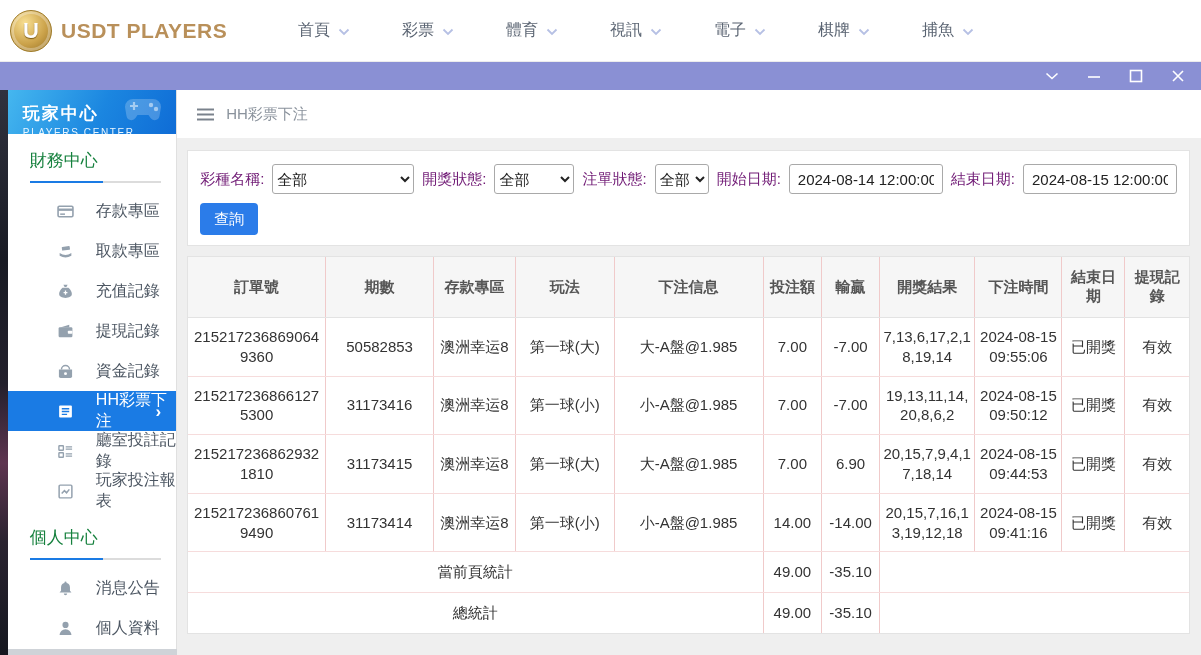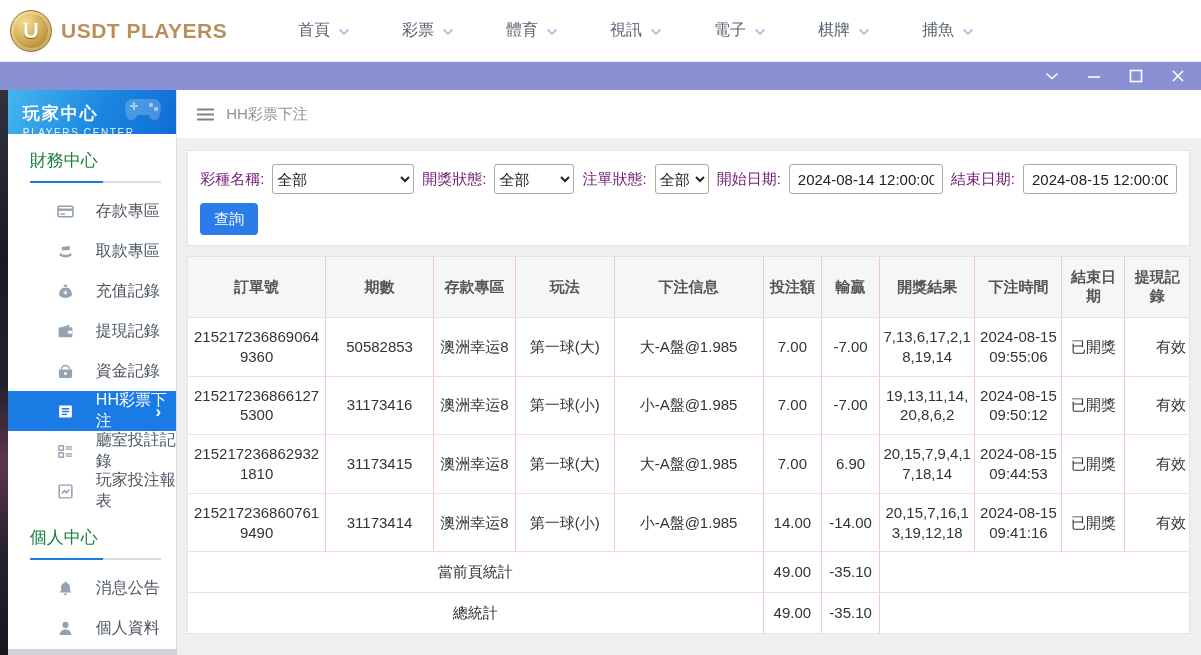--- a/index.html
+++ b/index.html
@@ -74,21 +74,21 @@
     border-radius:4px; height:32px; padding:0 14px; font-size:15px; cursor:pointer; }
 
   
   .table-card { margin-top:10px; background:#fff; border:1px solid #e3e3e3; }
   table { width:100%; border-collapse:collapse; table-layout:fixed; }
   th { background:#f6f6f6; color:#555; font-weight:bold; font-size:15px;
     padding:11px 2px; border-right:1px solid #f0caca; border-bottom:1px solid #e3e3e3; }
   th:last-child { border-right:none; }
   td { text-align:center; font-size:15px; color:#333; padding:9px 3px;
     border-right:1px solid #f0caca; border-bottom:1px solid #f6dcdc; line-height:1.32; }
-  td:last-child { border-right:none;text-align:right; }
+  td:last-child { border-right:none; }
   tbody tr:last-child td { border-bottom:none; }
   .col-break { word-break:break-all; }
   .sum-row td { padding:10px 3px; }
 </style>
 </head>
 <body>
 
 <div class="screen">
 
   <header class="topbar">

